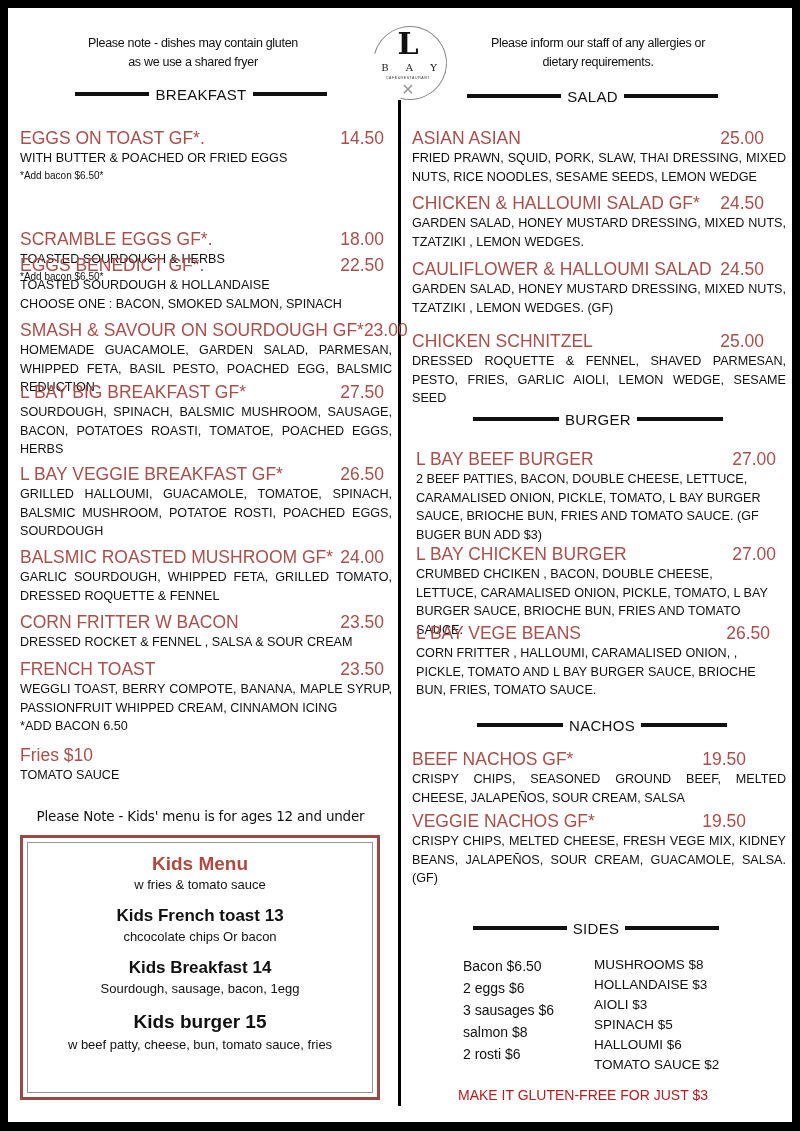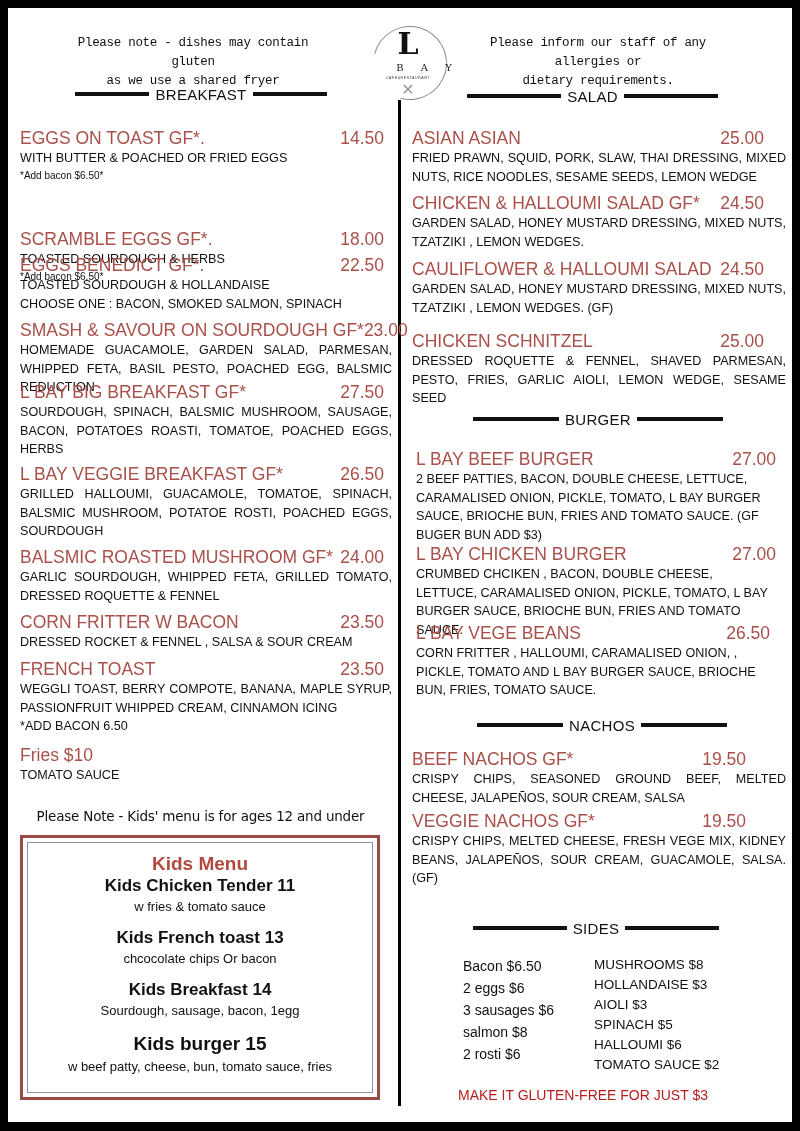--- a/index.html
+++ b/index.html
@@ -1,28 +1,28 @@
 <!DOCTYPE html>
 <html><head>
 <meta charset="utf-8">
 <style>
   html, body { margin: 0; padding: 0; }
   body { width: 800px; height: 1131px; background: #000; position: relative; overflow: hidden;
          font-family: "Liberation Sans", "DejaVu Sans", sans-serif; color: #111; }
   .page { position: absolute; left: 8px; top: 8px; width: 784px; height: 1114px; background: #fff; }
   .abs { position: absolute; }
 
-  .note { font-family: Liberation Mono, monospace; font-size: 12.5px; line-height: 19px; text-align: center; color: #111; letter-spacing: -0.3px; }
+  .note { font-family: Liberation Sans, sans-serif; font-size: 12.5px; line-height: 19px; text-align: center; color: #111; letter-spacing: -0.3px; }
 
   .logo { position: absolute; left: 357px; top: 14px; width: 86px; height: 86px; }
   .logo .arc { position: absolute; left: 8px; top: 4px; width: 72px; height: 72px; border-radius: 50%;
                border: 1px solid #888; border-left-color: transparent; border-bottom-color: #888; transform: rotate(-30deg); }
   .logo .L { position: absolute; left: 0; width: 86px; top: 6px; text-align: center; font-family: "DejaVu Serif", serif;
              font-weight: bold; font-size: 30px; color: #111; line-height: 32px; }
-  .logo .bay { position: absolute; left: 16px; width: 86px; top: 40px; text-align: center; font-family: "DejaVu Serif", serif;
+  .logo .bay { position: absolute; left: 1px; width: 86px; top: 40px; text-align: center; font-family: "DejaVu Serif", serif;
                font-size: 10px; letter-spacing: 7px; padding-left: 7px; box-sizing: border-box; color: #222; }
   .logo .cafe { position: absolute; left: 0; width: 86px; top: 54px; text-align: center; font-size: 3.5px; letter-spacing: 0.6px; color: #333; }
   .logo .cutlery { position: absolute; left: 0; width: 86px; top: 58px; text-align: center; font-size: 16px; color: #999; }
 
   .sect { position: absolute; display: flex; align-items: center; justify-content: center; height: 20px; }
   .sect .rule { height: 4px; background: #111; }
   .sect .lbl { font-size: 15px; color: #111; padding: 0 6px; letter-spacing: 0.3px; }
 
   .divider { position: absolute; left: 390px; top: 92px; width: 3px; height: 1006px; background: #000; }
 
@@ -152,21 +152,20 @@
         <span></span>
       </div>
     <div class="desc">TOMATO SAUCE</div>
   </div>
 
   <div class="kids-note">Please Note - Kids' menu is for ages 12 and under</div>
   <div class="kids-box">
     <div class="kids-inner">
       <div class="kids-title">Kids Menu</div>
       <div class="kid">
-        <div class="nm">Kids Chicken Tender 11</div>
         <div class="ds">w fries &amp; tomato sauce</div>
       </div>
       <div class="kid">
         <div class="nm">Kids French toast 13</div>
         <div class="ds">chcocolate chips Or bacon</div>
       </div>
       <div class="kid">
         <div class="nm">Kids Breakfast 14</div>
         <div class="ds">Sourdough, sausage, bacon, 1egg</div>
       </div>

